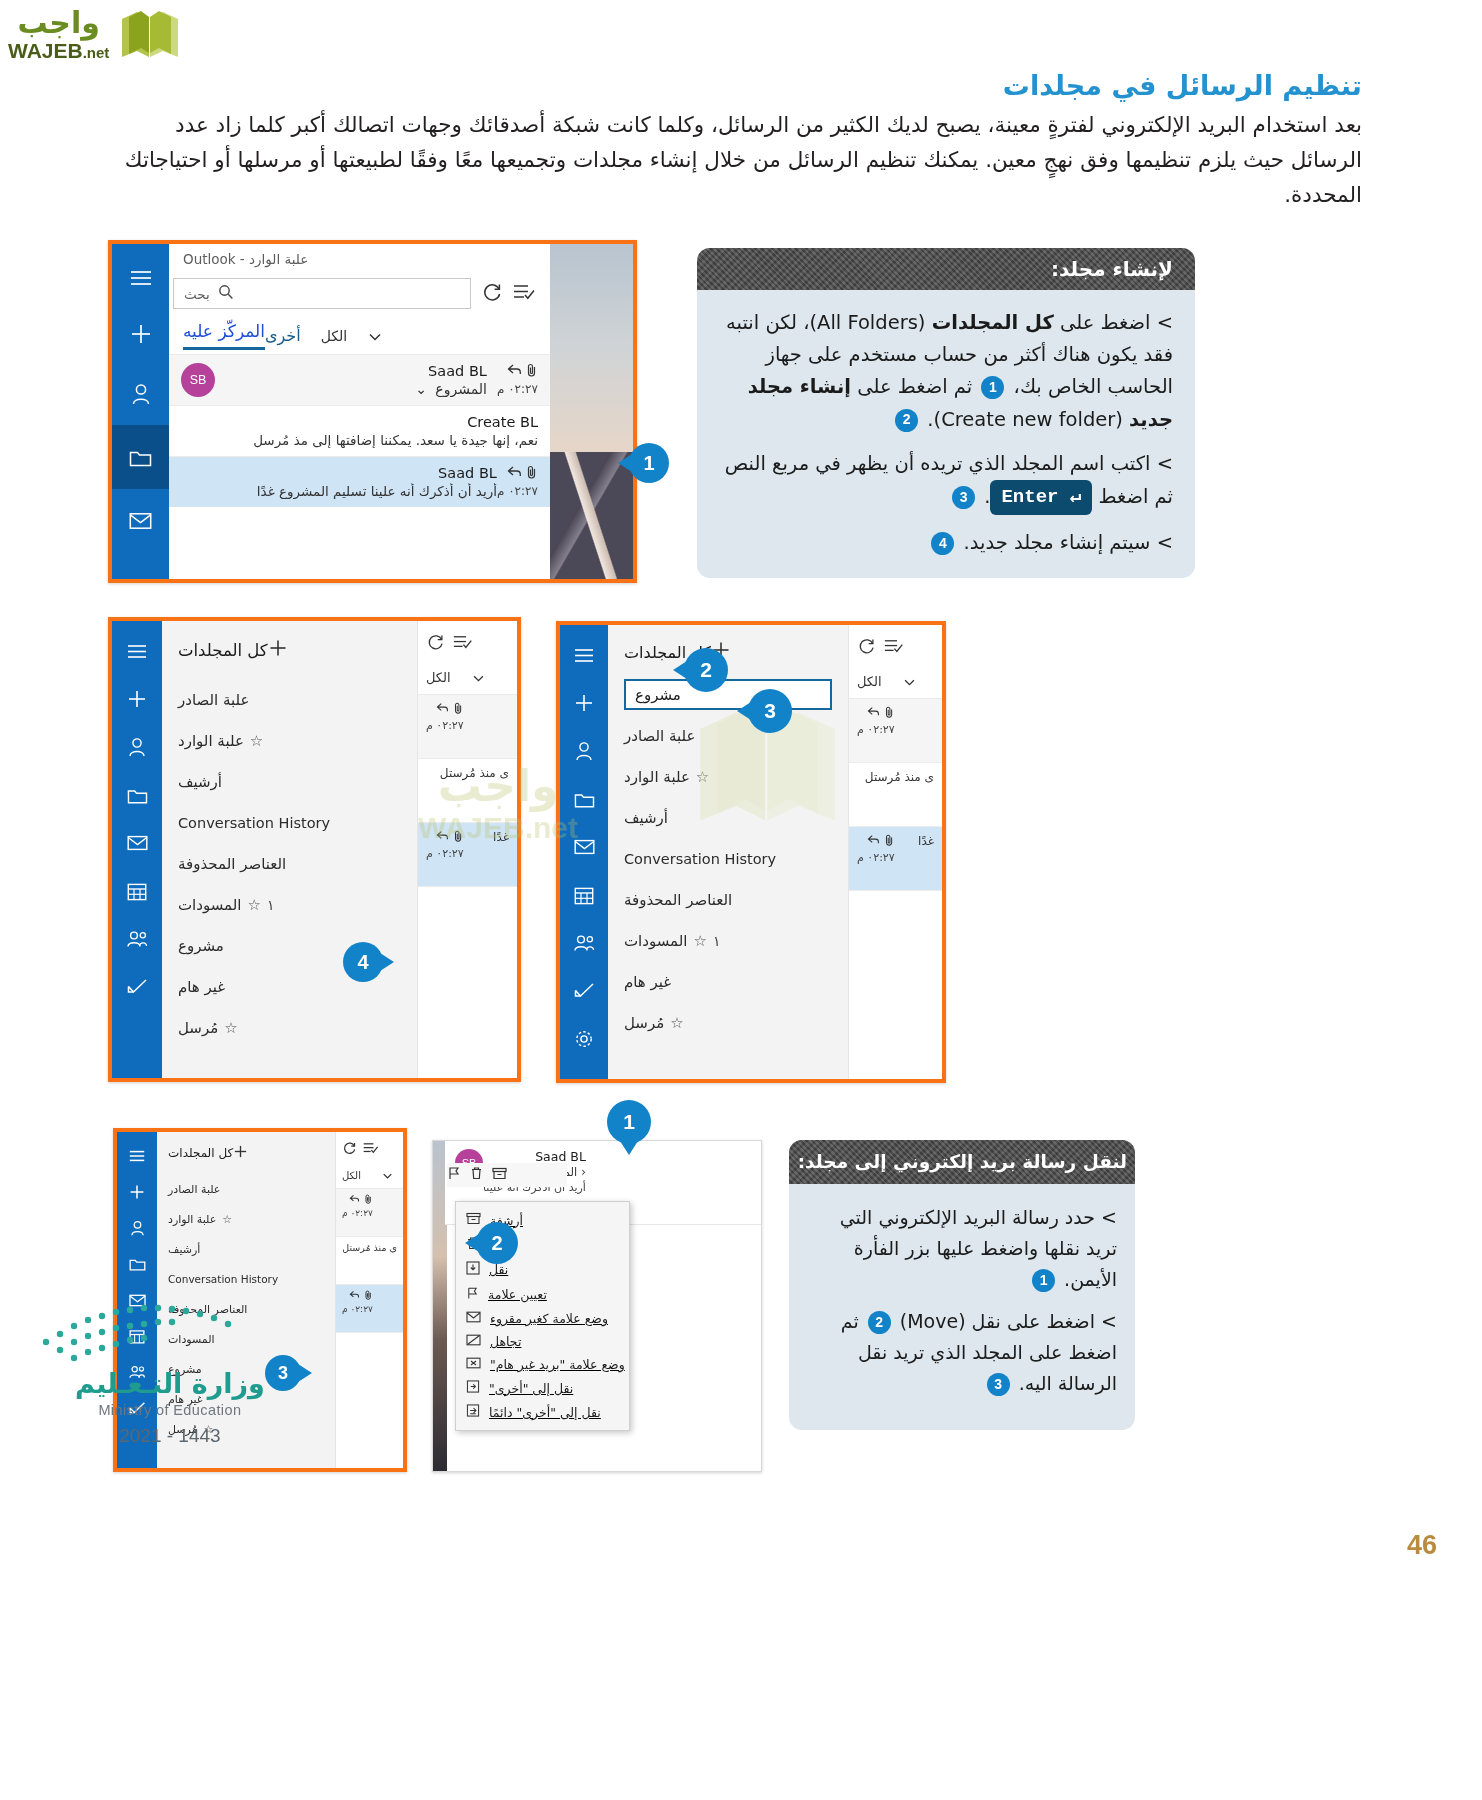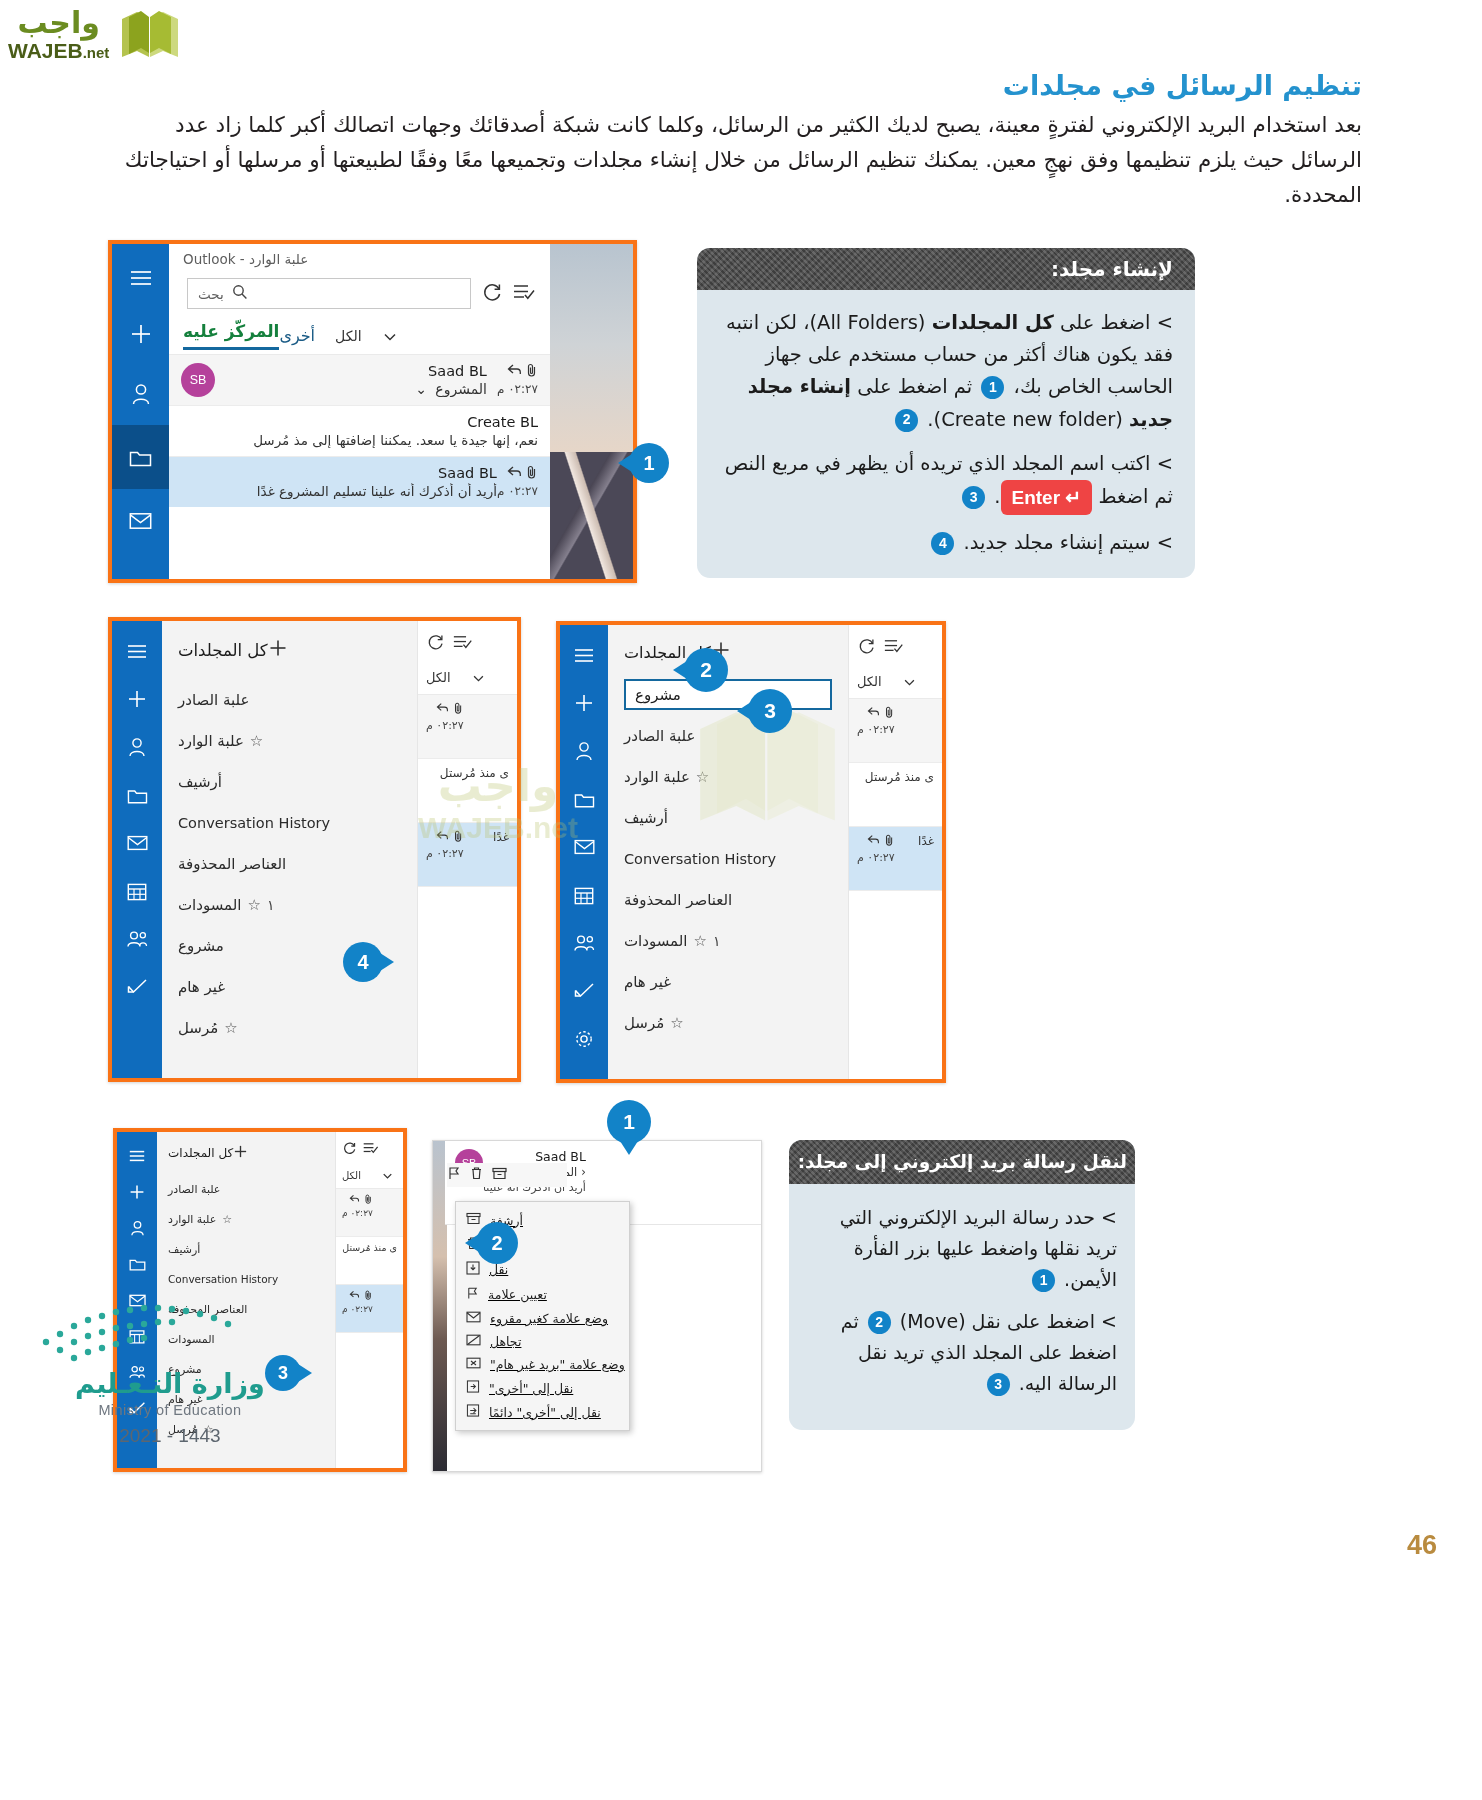--- a/index.html
+++ b/index.html
@@ -143,21 +143,21 @@
     flex: 1 1 auto; min-width: 0;
   }
   .pivot-row {
     display: flex; flex-direction: row-reverse; align-items: center;
     border-bottom: 1px solid #eaeaea;
   }
   .pivot {
     color: #1b5c86; font-family: "DejaVu Sans", sans-serif;
   }
   .pivot.sel {
-    color: #15803d; font-weight: bold; border-bottom: 3px solid #14689e;
+    color: #1d4ed8; font-weight: normal; border-bottom: 3px solid #14689e;
   }
   .filter-all { margin-right: auto; color: #333; font-family:"DejaVu Sans",sans-serif;
     display:flex; flex-direction: row-reverse; align-items:center; gap:22px; }
   .msg-row {
     display: flex; flex-direction: row-reverse;
     border-bottom: 1px solid #ececec;
     position: relative;
     min-width: 0;
   }
   .msg-row.alt { background: #f5f5f5; }
@@ -223,25 +223,25 @@
     display: inline-flex; align-items: center; justify-content: center;
     width: 23px; height: 23px; border-radius: 50%;
     background: #1283c8; color: #fff;
     font-size: 14px; font-weight: bold;
     font-family: "Liberation Sans", sans-serif;
     vertical-align: middle;
     margin: 0 3px;
   }
   .kbd {
     display: inline-flex; align-items: center; gap: 5px;
-    background: #ef4444; color: #ffffff;
+    background: #0c4a6e; color: #ffffff;
     border-radius: 6px;
     padding: 2px 11px;
     font-size: 19px; font-weight: bold;
-    font-family: Liberation Sans, sans-serif;
+    font-family: Liberation Mono, monospace;
     vertical-align: middle;
   }
 
   
   .infobox {
     position: absolute;
     border-radius: 13px;
     overflow: hidden;
     background: #dde7ed;
   }
@@ -377,21 +377,21 @@
           </svg>
       </div>
     </div>
 
     <div class="ol-body">
       <div class="msg-pane" style="border:none;">
         <div style="display:flex;flex-direction:row-reverse;align-items:center;height:30px;padding:0 14px;">
           <div style="font-size:13.5px;color:#5d5d5d;font-family:'DejaVu Sans',sans-serif;direction:rtl;">علبة الوارد - Outlook</div>
         </div>
 
-        <div class="msg-toolbar" style="padding:4px 14px 8px 18px;">
+        <div class="msg-toolbar" style="padding:4px 14px 8px 4px;">
           <div class="search-box" style="height:31px;padding:0 10px;font-size:13.5px;">
             <span>بحث</span>
             <span style="margin-right:auto;">
               <svg width="16" height="16" viewBox="0 0 16 16">
                   <circle cx="6.5" cy="6.5" r="4.7" fill="none" stroke="#444" stroke-width="1.4"></circle>
                   <line x1="10" y1="10" x2="14.4" y2="14.4" stroke="#444" stroke-width="1.4"></line>
                 </svg>
             </span>
           </div>
           <span>

